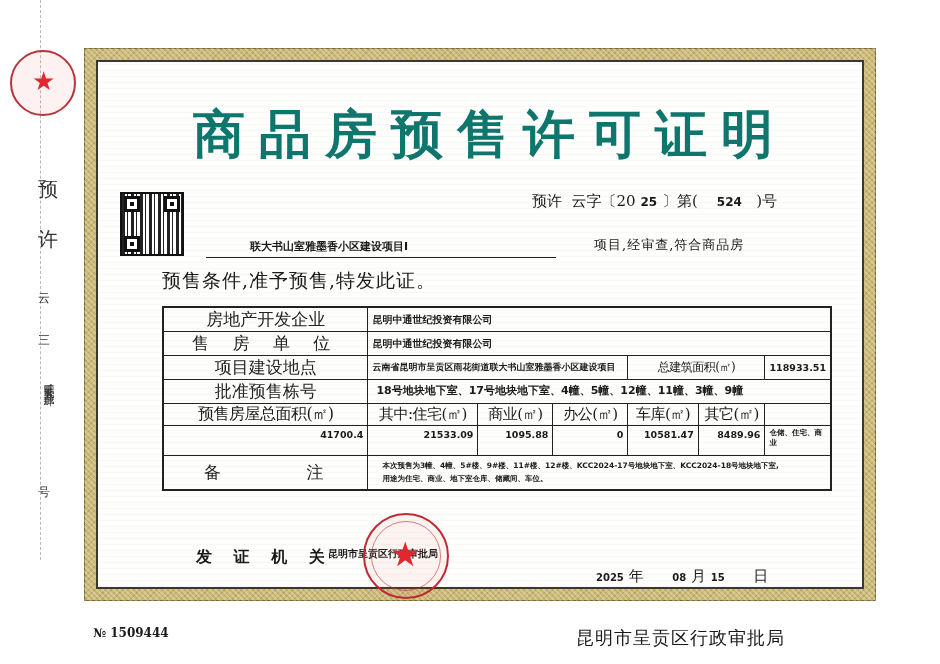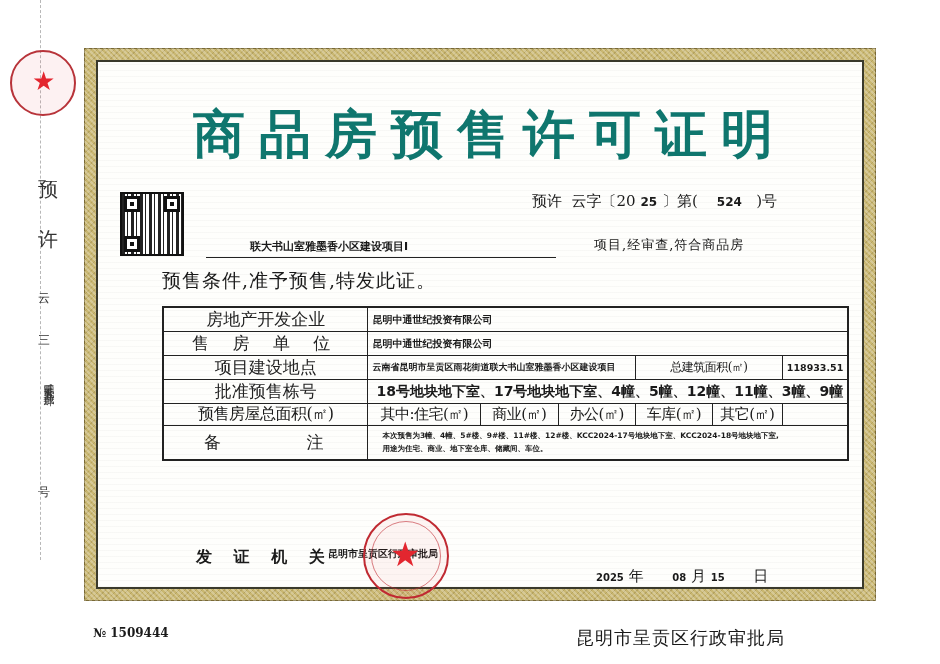--- a/index.html
+++ b/index.html
@@ -117,30 +117,39 @@
     <td colspan="6" class="val">昆明中通世纪投资有限公司</td>
   </tr>
   <tr style="height:24px">
     <td class="lbl">项目建设地点</td>
     <td colspan="3" class="val" style="font-size:9px">云南省昆明市呈贡区雨花街道联大书山室雅墨香小区建设项目</td>
     <td colspan="2" class="hdr" style="font-size:12px">总建筑面积(㎡)</td>
     <td class="num">118933.51</td>
   </tr>
   <tr style="height:24px">
     <td class="lbl">批准预售栋号</td>
-    <td colspan="6" class="val" style="font-size:14px;vertical-align:top;padding-top:3px;padding-left:8px">18号地块地下室、17号地块地下室、4幢、5幢、12幢、11幢、3幢、9幢</td>
+    <td colspan="6" class="val" style="font-size:11px;vertical-align:top;padding-top:3px;padding-left:8px">18号地块地下室、17号地块地下室、4幢、5幢、12幢、11幢、3幢、9幢</td>
   </tr>
   <tr style="height:22px">
     <td class="hdr" style="font-size:16px">预售房屋总面积(㎡)</td>
     <td class="hdr">其中:住宅(㎡)</td>
     <td class="hdr">商业(㎡)</td>
     <td class="hdr">办公(㎡)</td>
     <td class="hdr">车库(㎡)</td>
     <td class="hdr">其它(㎡)</td>
     <td></td>
+  </tr>
+  <tr style="height:30px">
+    <td class="num" style="vertical-align:top;padding-top:3px">41700.4</td>
+    <td class="num" style="vertical-align:top;padding-top:3px">21533.09</td>
+    <td class="num" style="vertical-align:top;padding-top:3px">1095.88</td>
+    <td class="num" style="vertical-align:top;padding-top:3px">0</td>
+    <td class="num" style="vertical-align:top;padding-top:3px">10581.47</td>
+    <td class="num" style="vertical-align:top;padding-top:3px">8489.96</td>
+    <td class="tiny" style="vertical-align:top;padding-top:2px;white-space:normal;width:52px">仓储、住宅、商业</td>
   </tr>
   <tr style="height:34px">
     <td class="lbl" style="letter-spacing:40px;padding-left:40px">备 注</td>
     <td colspan="6" style="padding-left:14px">
       <div class="remark">本次预售为3幢、4幢、5#楼、9#楼、11#楼、12#楼、KCC2024-17号地块地下室、KCC2024-18号地块地下室,</div>
       <div class="remark">用途为住宅、商业、地下室仓库、储藏间、车位。</div>
     </td>
   </tr>
 </tbody>
   </table>

